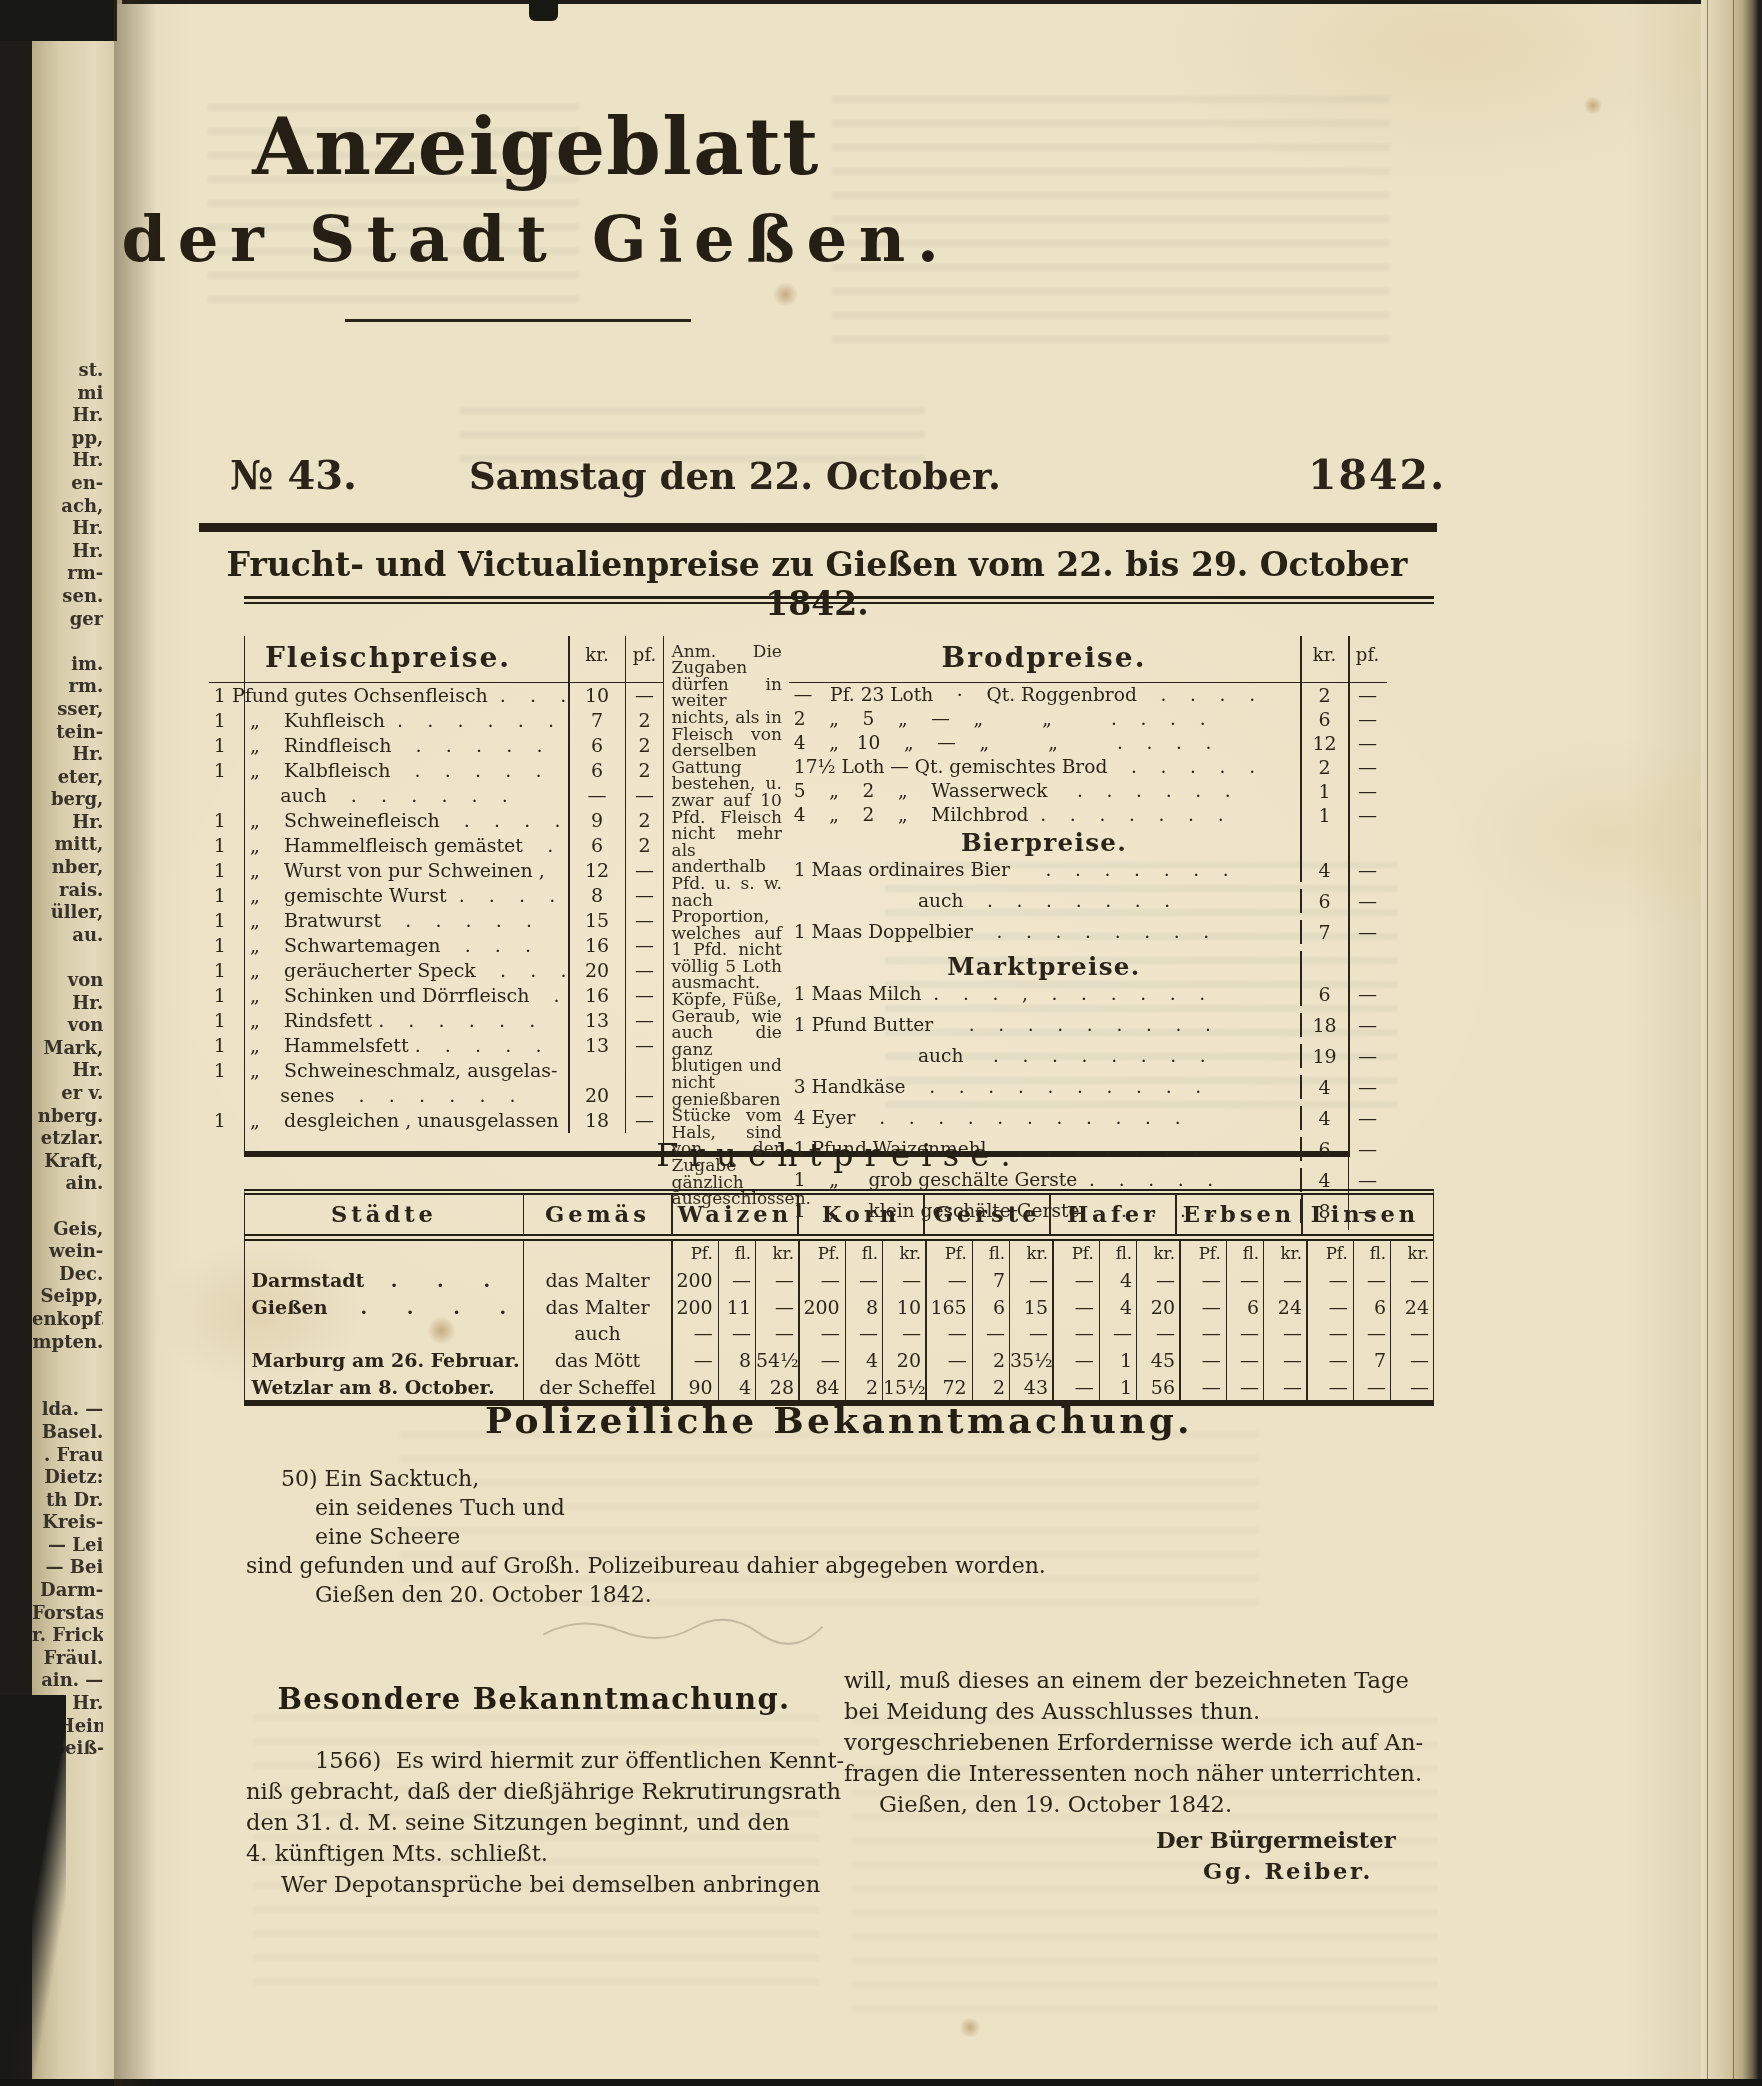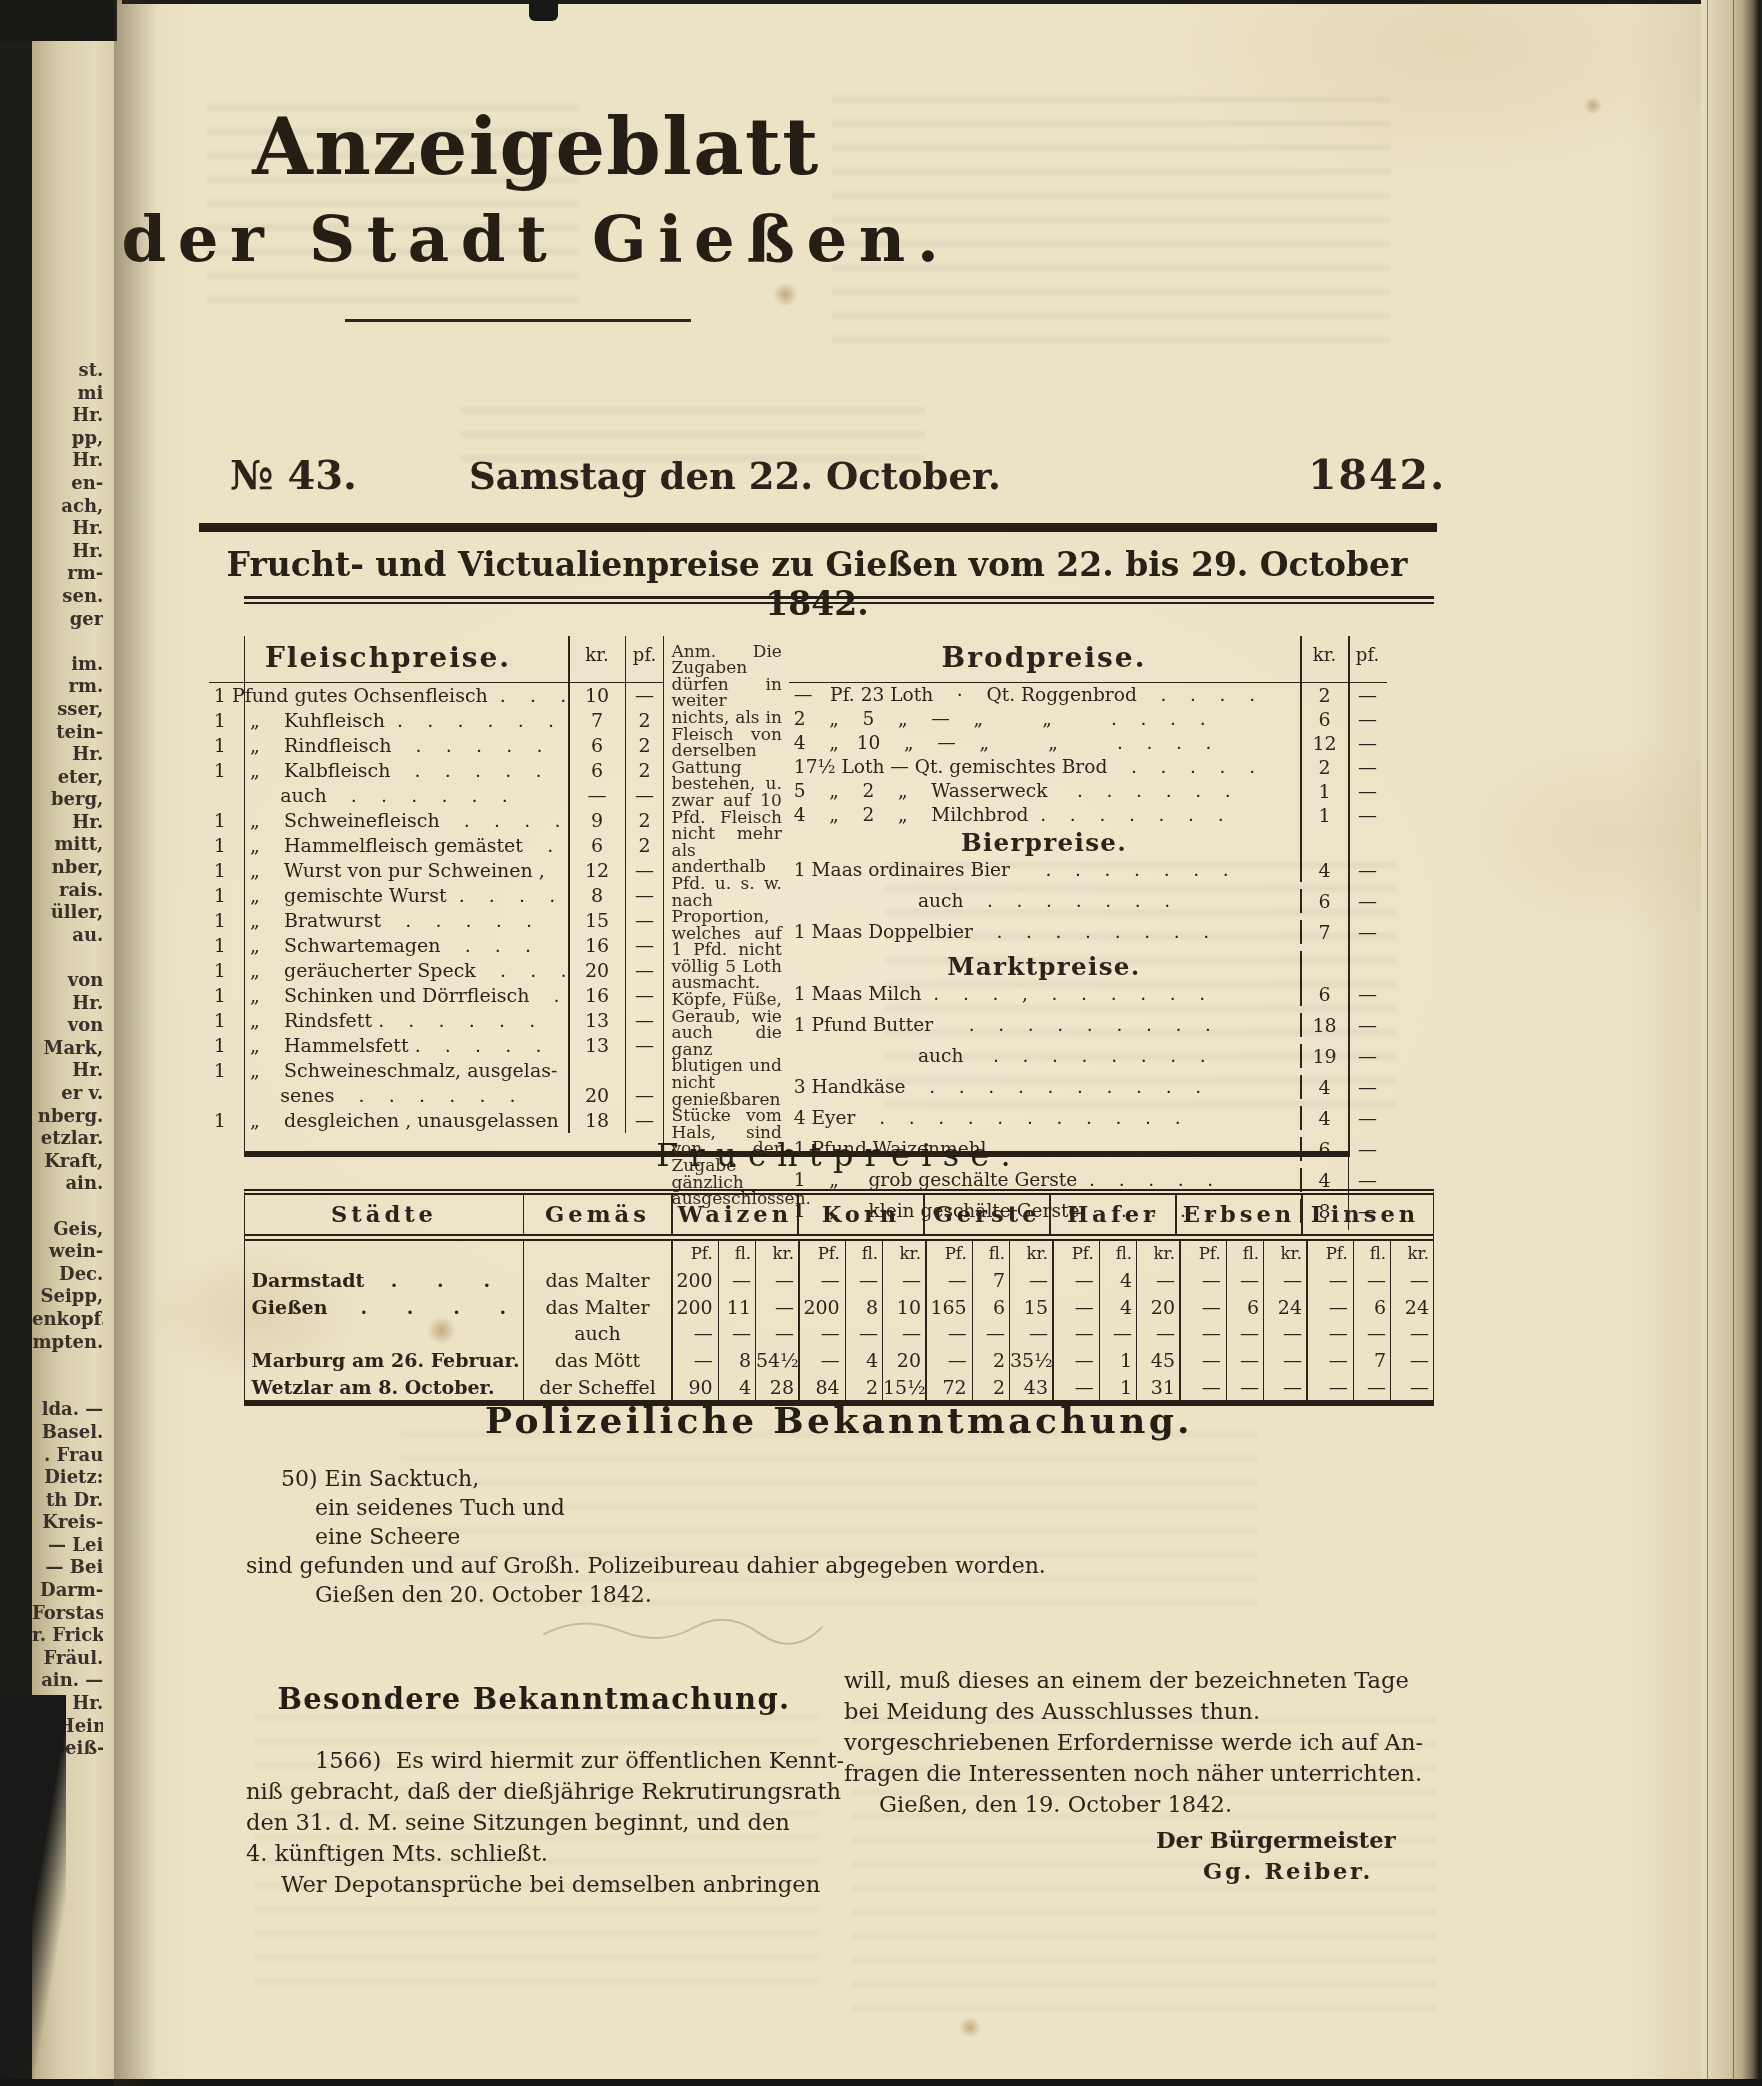--- a/index.html
+++ b/index.html
@@ -461,21 +461,21 @@
           <div class="b">4</div>
           <div class="c">28</div>
           <div class="a">84</div>
           <div class="b">2</div>
           <div class="c">15½</div>
           <div class="a">72</div>
           <div class="b">2</div>
           <div class="c">43</div>
           <div class="a">—</div>
           <div class="b">1</div>
-          <div class="c">31</div>
+          <div class="c">56</div>
           <div class="a">—</div>
           <div class="b">—</div>
           <div class="c">—</div>
           <div class="a">—</div>
           <div class="b">—</div>
           <div class="c">—</div>
         </div>
     </div>
 
     <div class="pol-title">Polizeiliche Bekanntmachung.</div>

